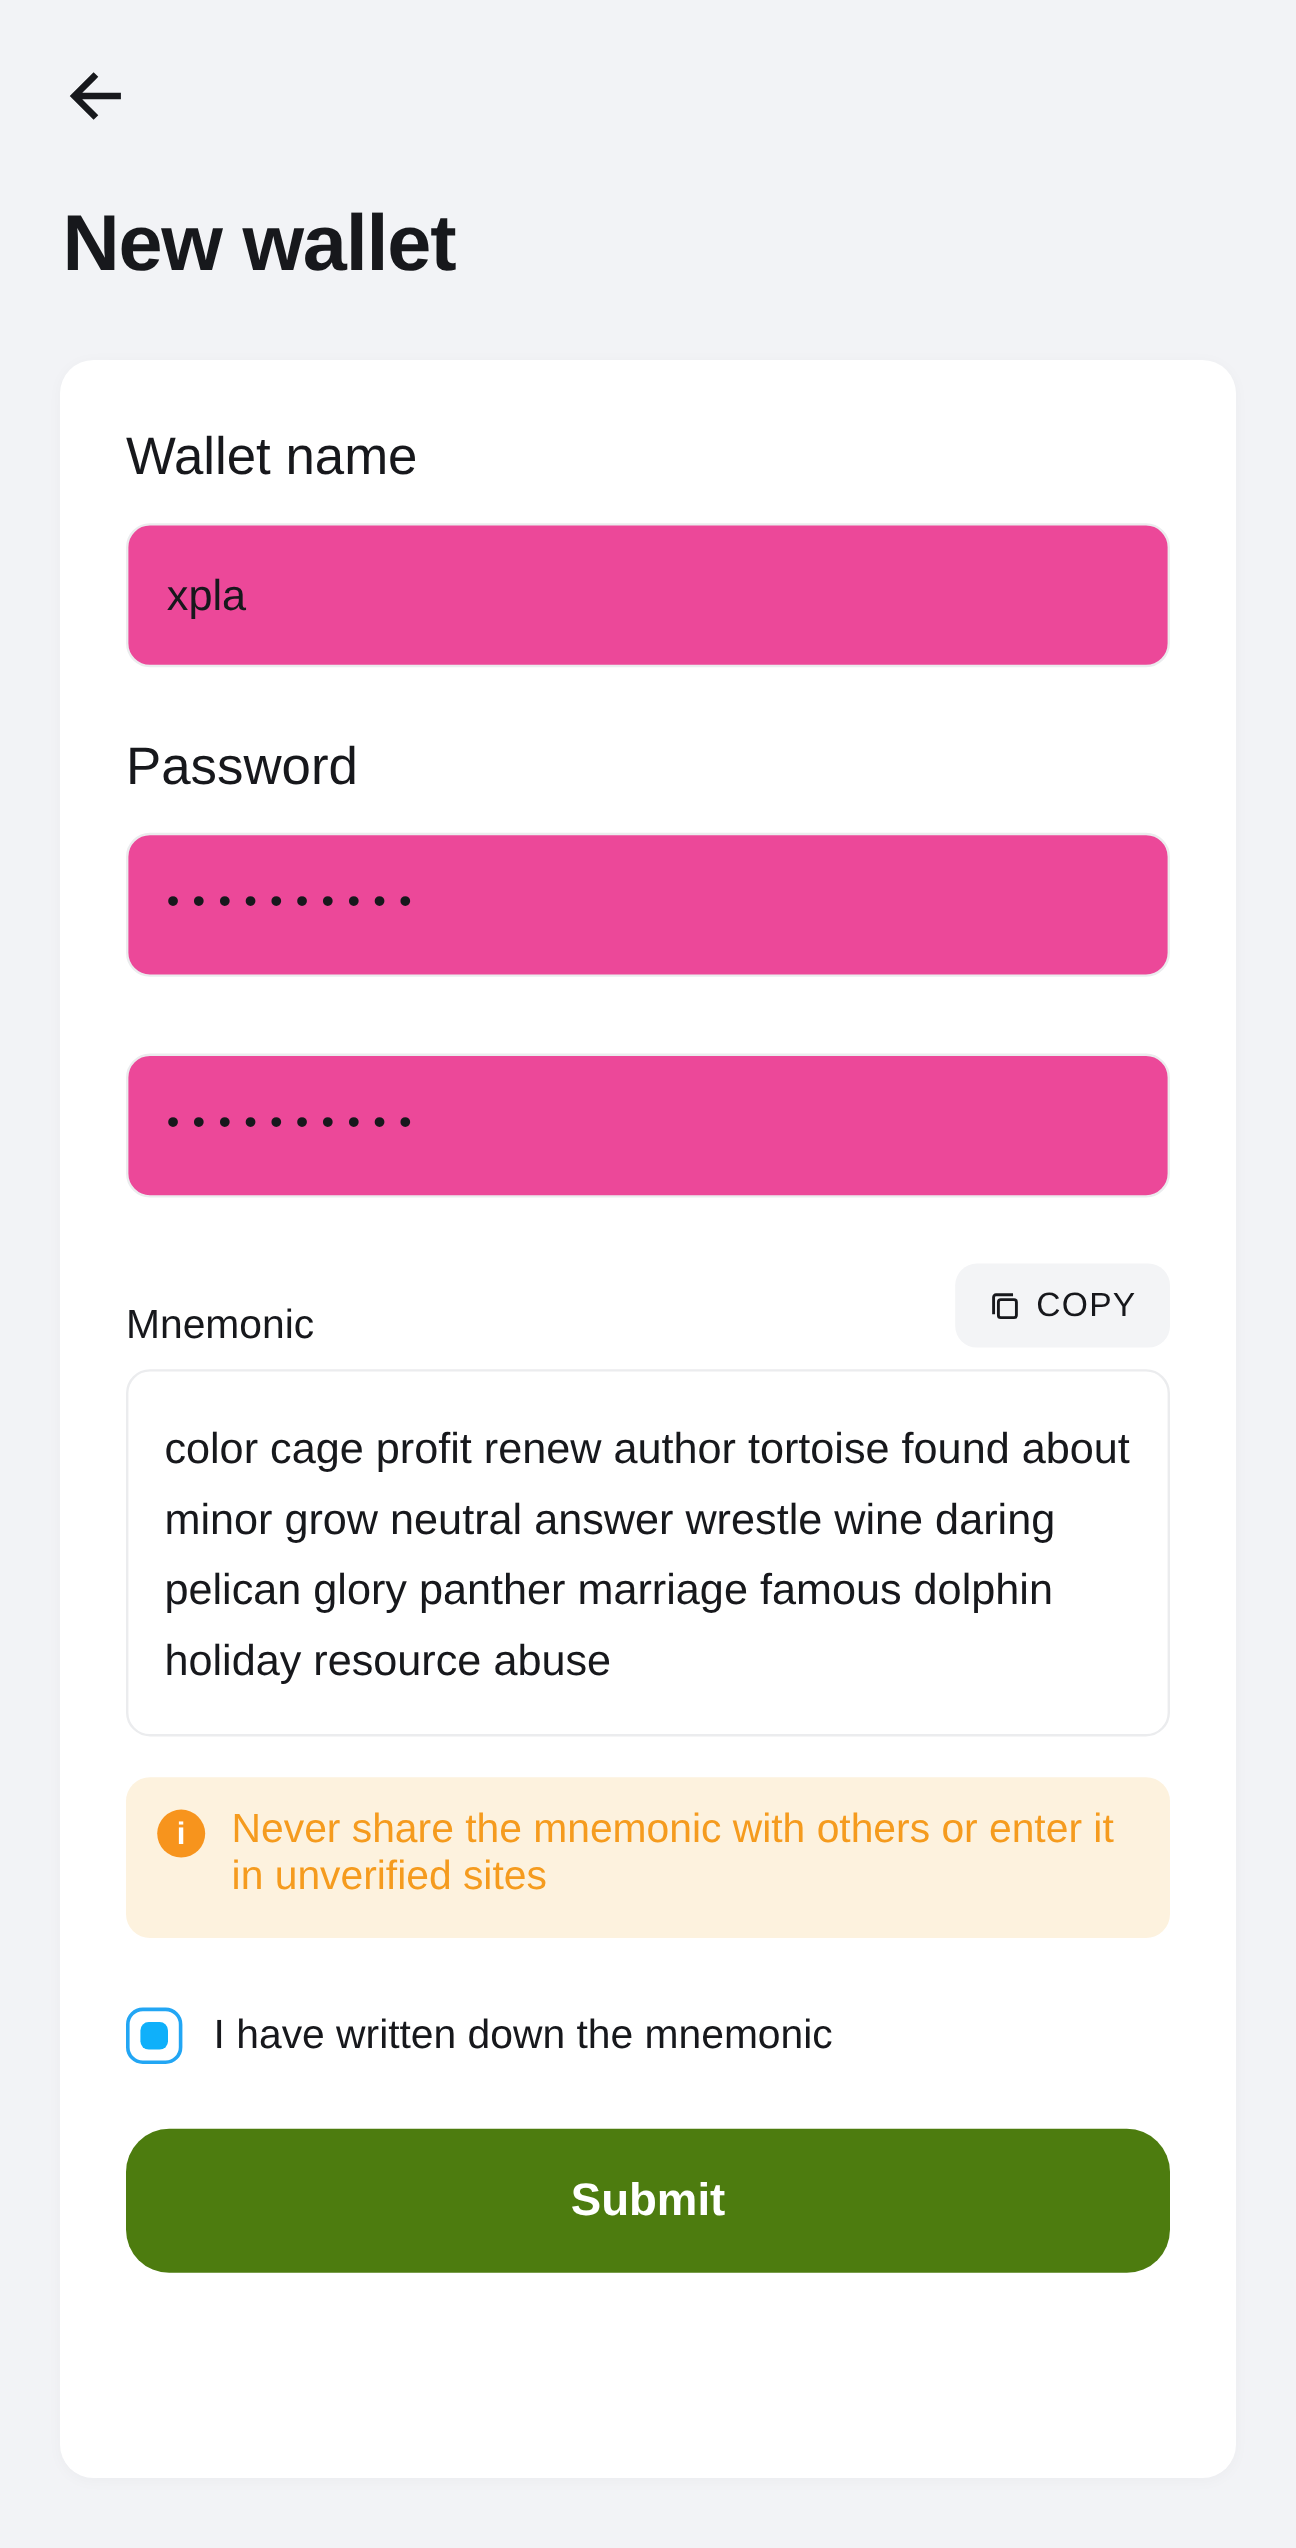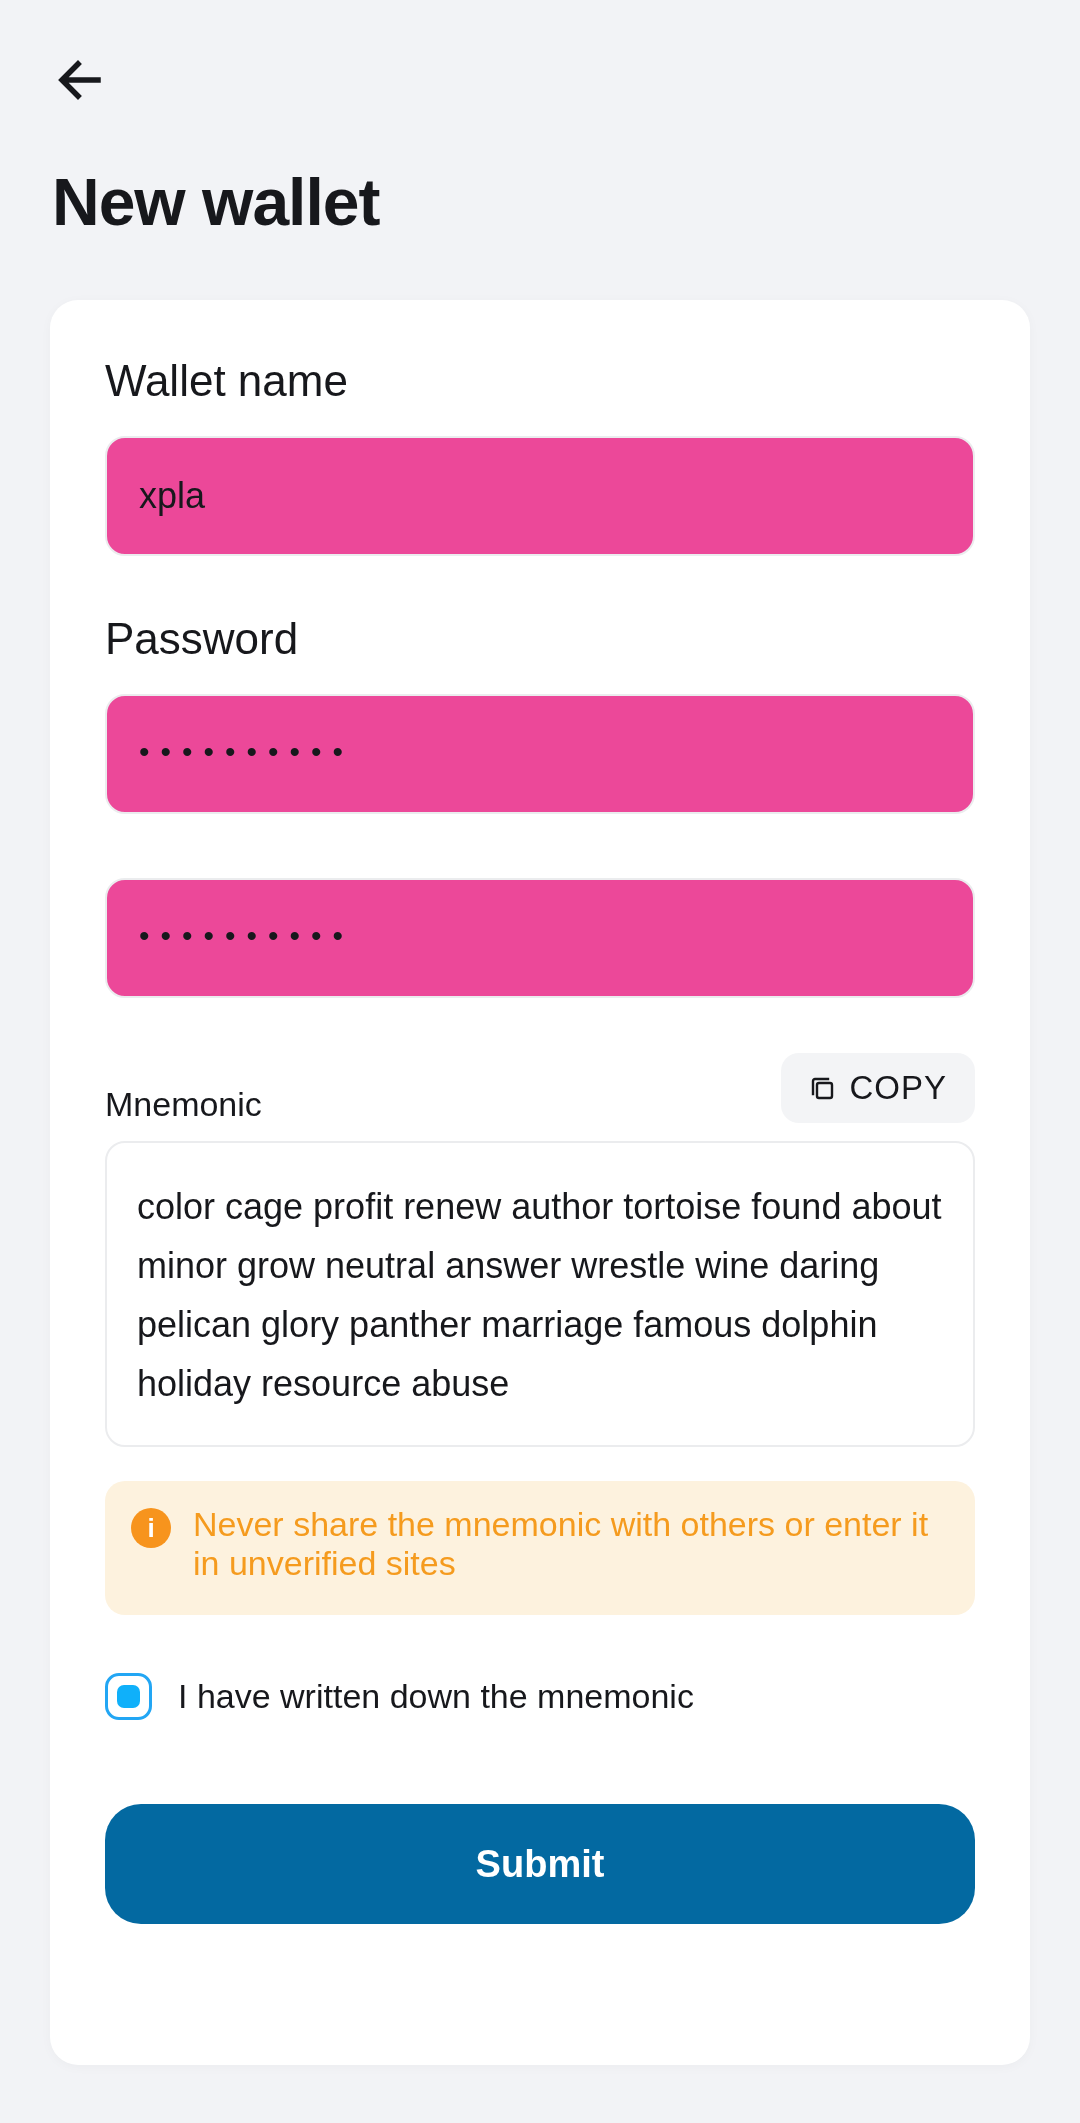--- a/index.html
+++ b/index.html
@@ -81,21 +81,21 @@
   }
   .mnemonic-row .field-label{margin-bottom:0;font-size:34px;}
   .copy-btn{
     height:70px;
     border:none;cursor:pointer;
     background:#f3f4f6;
     border-radius:18px;
     display:flex;align-items:center;gap:13px;
     padding:0 28px;
     font-family:inherit;
-    font-size:33px;
+    font-size:28px;
     font-weight:500;
     letter-spacing:1px;
     color:#17181c;
   }
   .copy-btn svg{display:block;}
 
   .mnemonic-box{
     box-sizing:border-box;
     width:870px;height:306px;
     border:2px solid #ebecee;
@@ -137,21 +137,21 @@
   .warning-text{
     margin:0;
     font-size:34px;
     line-height:39px;
     color:#f59b1e;
   }
 
   
   .checkbox-row{
     display:flex;align-items:center;gap:26px;
-    margin-bottom:84px;
+    margin-bottom:54px;
     cursor:pointer;
     width:fit-content;
   }
   .checkbox{
     box-sizing:border-box;
     width:47px;height:47px;
     border:3px solid #22a6f4;
     border-radius:14px;
     background:#fff;
     display:flex;align-items:center;justify-content:center;
@@ -165,21 +165,21 @@
   .checkbox.checked .inner{display:block;}
   .checkbox-label{
     font-size:34px;
     color:#17181c;
   }
 
   
   .submit-btn{
     width:870px;height:120px;
     border:none;cursor:pointer;
-    background:#0369a1;
+    background:#4d7c0f;
     border-radius:36px;
     color:#ffffff;
     font-family:inherit;
     font-size:38px;
     font-weight:600;
     display:flex;align-items:center;justify-content:center;
   }
 </style>
 </head>
 <body>

